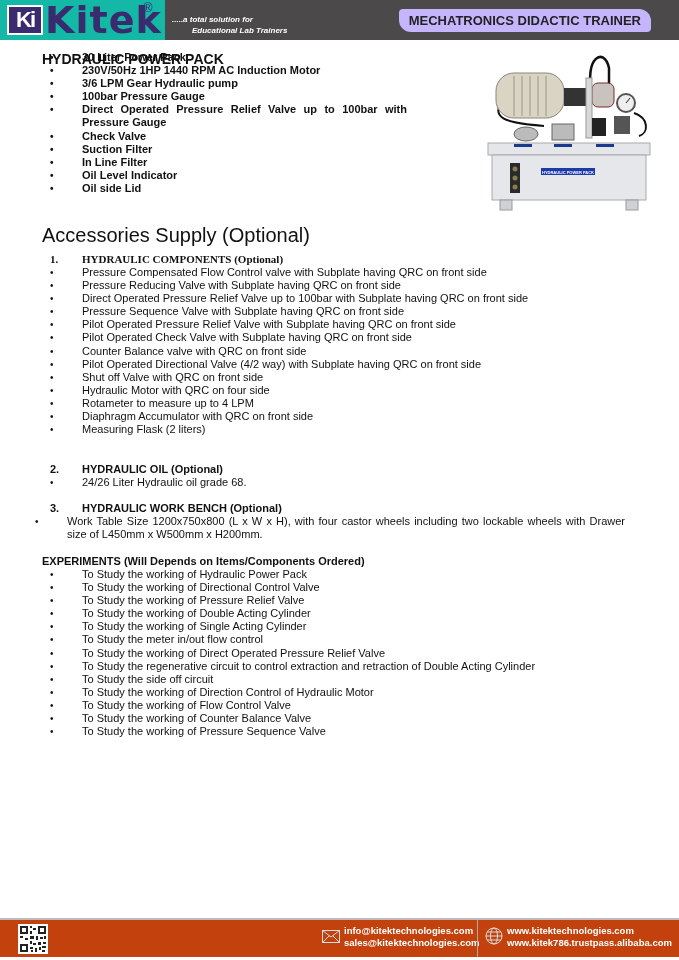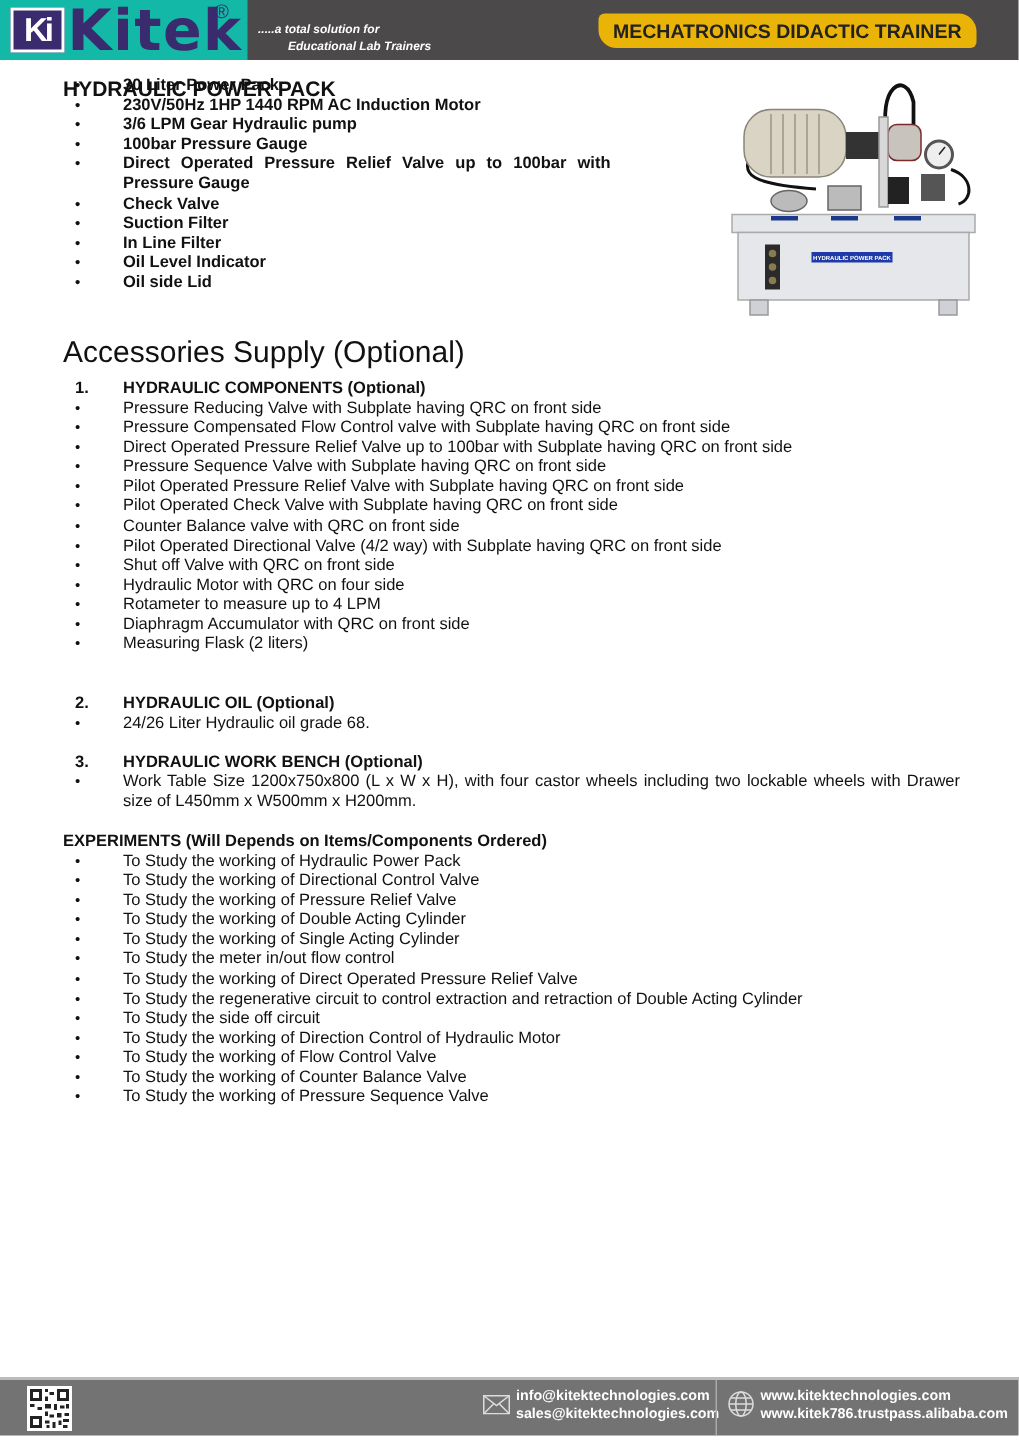--- a/index.html
+++ b/index.html
@@ -4,38 +4,38 @@
 <style>
   html,body{margin:0;padding:0;background:#fff;}
   body{width:679px;height:960px;position:relative;overflow:hidden;font-family:"Liberation Sans",sans-serif;color:#111;}
   .header{position:absolute;left:0;top:0;width:679px;height:40px;background:#4b4949;}
   .logo-block{position:absolute;left:0;top:0;width:165px;height:40px;background:#14b8a6;}
   .logo-mark{position:absolute;left:7px;top:5px;width:36px;height:30px;background:#3a2a6e;border:2px solid #fff;box-sizing:border-box;color:#fff;font-weight:bold;font-size:22px;line-height:26px;text-align:center;letter-spacing:-2px;}
   .logo-word{position:absolute;left:45px;top:-2px;font-size:38px;font-weight:bold;color:#3a2a6e;letter-spacing:1px;font-family:"DejaVu Sans",sans-serif;}
   .logo-reg{position:absolute;left:143px;top:0px;font-size:13px;color:#3a2a6e;}
   .tagline{position:absolute;left:172px;top:14px;color:#fff;font-size:8px;font-style:italic;font-weight:bold;line-height:11px;}
   .tagline .l2{padding-left:20px;display:block;}
-  .pill{position:absolute;right:28px;top:9px;height:23px;background:#eab308;border-radius:4px 12px 4px 12px;padding:0 10px;font-size:13px;font-weight:bold;line-height:23px;color:#222;}
+  .pill{position:absolute;right:28px;top:9px;height:23px;background:#c4b5fd;border-radius:4px 12px 4px 12px;padding:0 10px;font-size:13px;font-weight:bold;line-height:23px;color:#222;}
   h1.ppack{position:absolute;left:42px;top:51px;margin:0;font-size:14px;font-weight:bold;}
   ul.blist{list-style:none;margin:0;padding:0;position:absolute;font-size:11px;line-height:13.1px;}
   ul.blist li{position:relative;padding-left:40px;}
   ul.blist li::before{content:"•";position:absolute;left:8px;top:0;font-size:10px;}
   .ppack-list{left:42px;top:51px;width:365px;font-weight:bold;}
   .ppack-list li{text-align:justify;}
   .photo{position:absolute;left:484px;top:48px;width:170px;height:165px;}
   h2.acc{position:absolute;left:42px;top:224px;margin:0;font-size:20px;font-weight:normal;text-align:center;}
   .numhead{position:absolute;left:42px;font-size:11px;font-weight:bold;}
   .numhead .n{display:inline-block;width:40px;padding-left:8px;box-sizing:border-box;}
   .comp-list{left:42px;top:266px;width:600px;}
   .oil-list{left:42px;top:476px;width:600px;}
-  .bench-list{left:42px;top:515px;width:598px;}
+  .bench-list{left:27px;top:515px;width:598px;}
   .bench-list li{text-align:justify;}
   .exp-head{position:absolute;left:42px;top:555px;font-size:11px;font-weight:bold;text-align:right;}
   .exp-list{left:42px;top:568px;width:620px;}
-  .footer{position:absolute;left:0;top:918px;width:679px;height:37px;background:#737373;border-top:2px solid #bbb;}
+  .footer{position:absolute;left:0;top:918px;width:679px;height:37px;background:#c2410c;border-top:2px solid #bbb;}
   .qr{position:absolute;left:18px;top:4px;width:30px;height:30px;background:#fff;}
   .mail-icon{position:absolute;left:322px;top:10px;}
   .emails{position:absolute;left:344px;top:5px;color:#fff;font-size:9.5px;font-weight:bold;line-height:12px;}
   .vsep{position:absolute;left:477px;top:0;width:1px;height:37px;background:#aaa;}
   .globe-icon{position:absolute;left:485px;top:7px;}
   .webs{position:absolute;left:507px;top:5px;color:#fff;font-size:9.5px;font-weight:bold;line-height:12px;}
 </style>
 </head>
 <body>
 
@@ -107,26 +107,26 @@
     <circle cx="31" cy="139" r="2.5" fill="#8a7a50"></circle>
   <rect x="57" y="120" width="54" height="7" fill="#1d3aa8"></rect>
   <text x="84" y="125.5" font-size="4" fill="#fff" text-anchor="middle" font-family="Liberation Sans, sans-serif" font-weight="bold">HYDRAULIC POWER PACK</text>
 
   <rect x="16" y="152" width="12" height="10" fill="#cfd1d6" stroke="#999"></rect>
   <rect x="142" y="152" width="12" height="10" fill="#cfd1d6" stroke="#999"></rect>
 </svg>
 
 <h2 class="acc">Accessories Supply (Optional)</h2>
 
-<div class="numhead" style="top:253px;">
+<div class="numhead" style="top:253px;font-family:Liberation Serif, serif;">
   <span class="n">1.</span><span>HYDRAULIC COMPONENTS (Optional)</span>
 </div>
 <ul class="blist comp-list">
+  <li>Pressure Compensated Flow Control valve with Subplate having QRC on front side</li>
   <li>Pressure Reducing Valve with Subplate having QRC on front side</li>
-  <li>Pressure Compensated Flow Control valve with Subplate having QRC on front side</li>
   <li>Direct Operated Pressure Relief Valve up to 100bar with Subplate having QRC on front side</li>
   <li>Pressure Sequence Valve with Subplate having QRC on front side</li>
   <li>Pilot Operated Pressure Relief Valve with Subplate having QRC on front side</li>
   <li>Pilot Operated Check Valve with Subplate having QRC on front side</li>
   <li>Counter Balance valve with QRC on front side</li>
   <li>Pilot Operated Directional Valve (4/2 way) with Subplate having QRC on front side</li>
   <li>Shut off Valve with QRC on front side</li>
   <li>Hydraulic Motor with QRC on four side</li>
   <li>Rotameter to measure up to 4 LPM</li>
   <li>Diaphragm Accumulator with QRC on front side</li>

